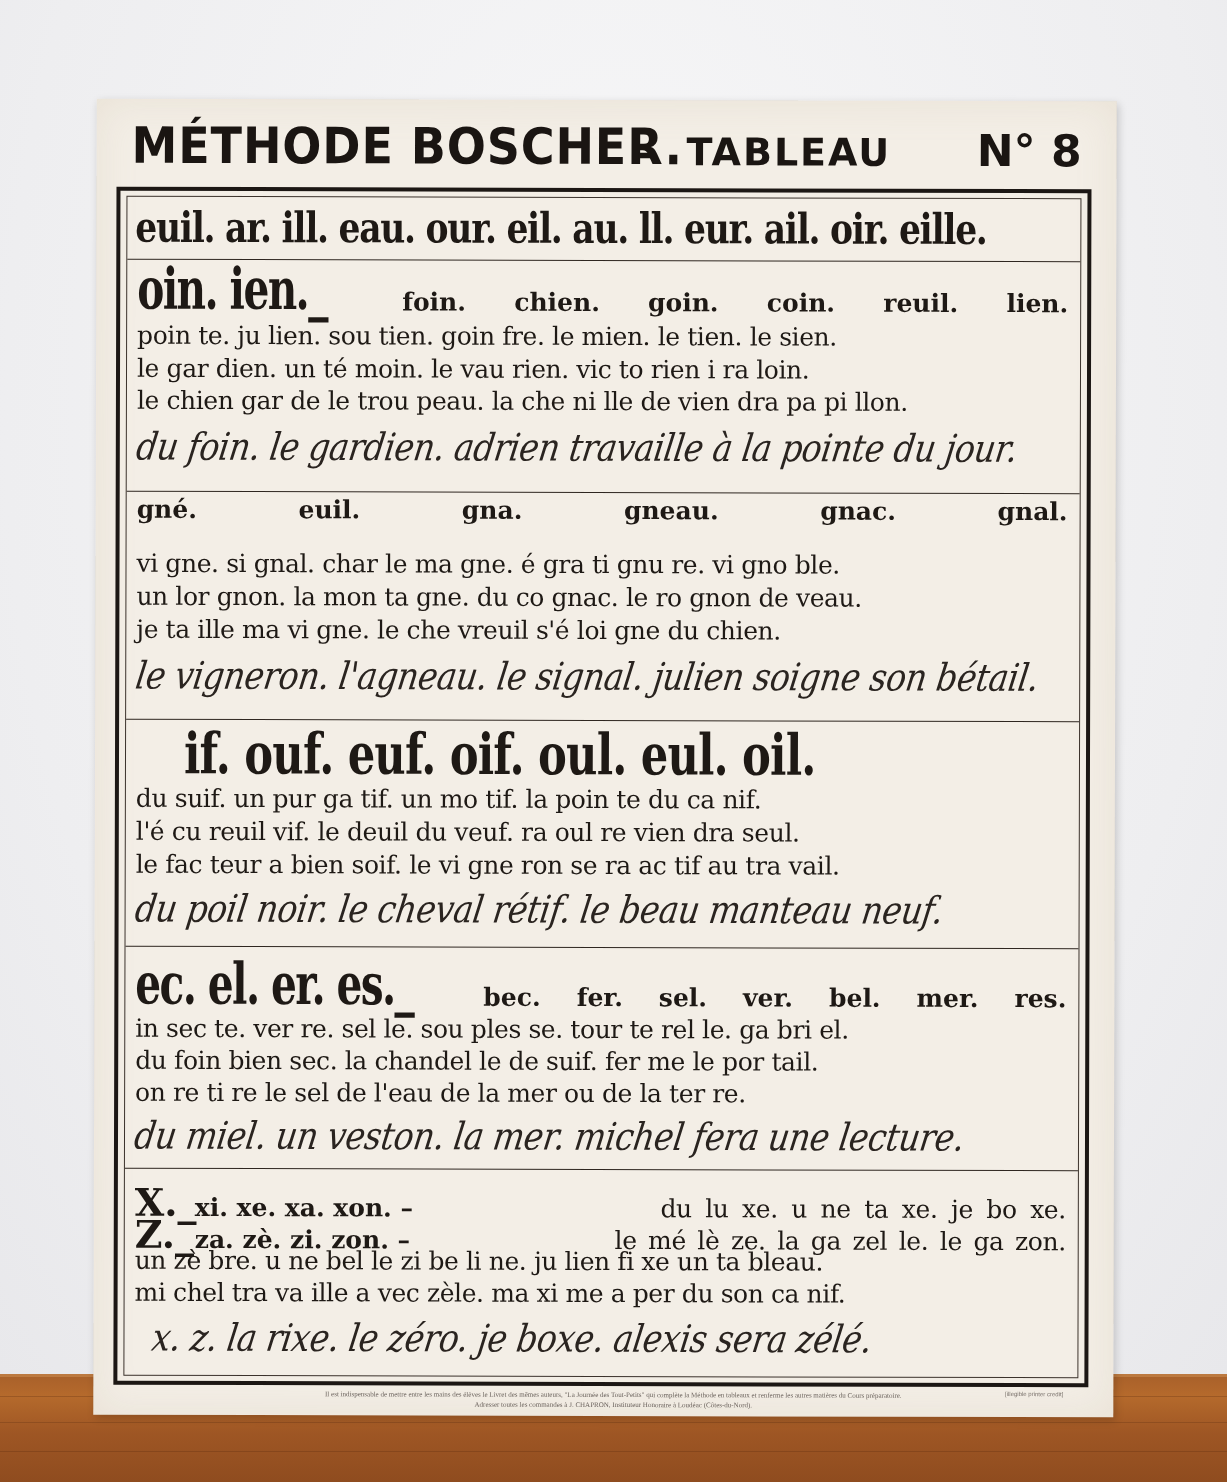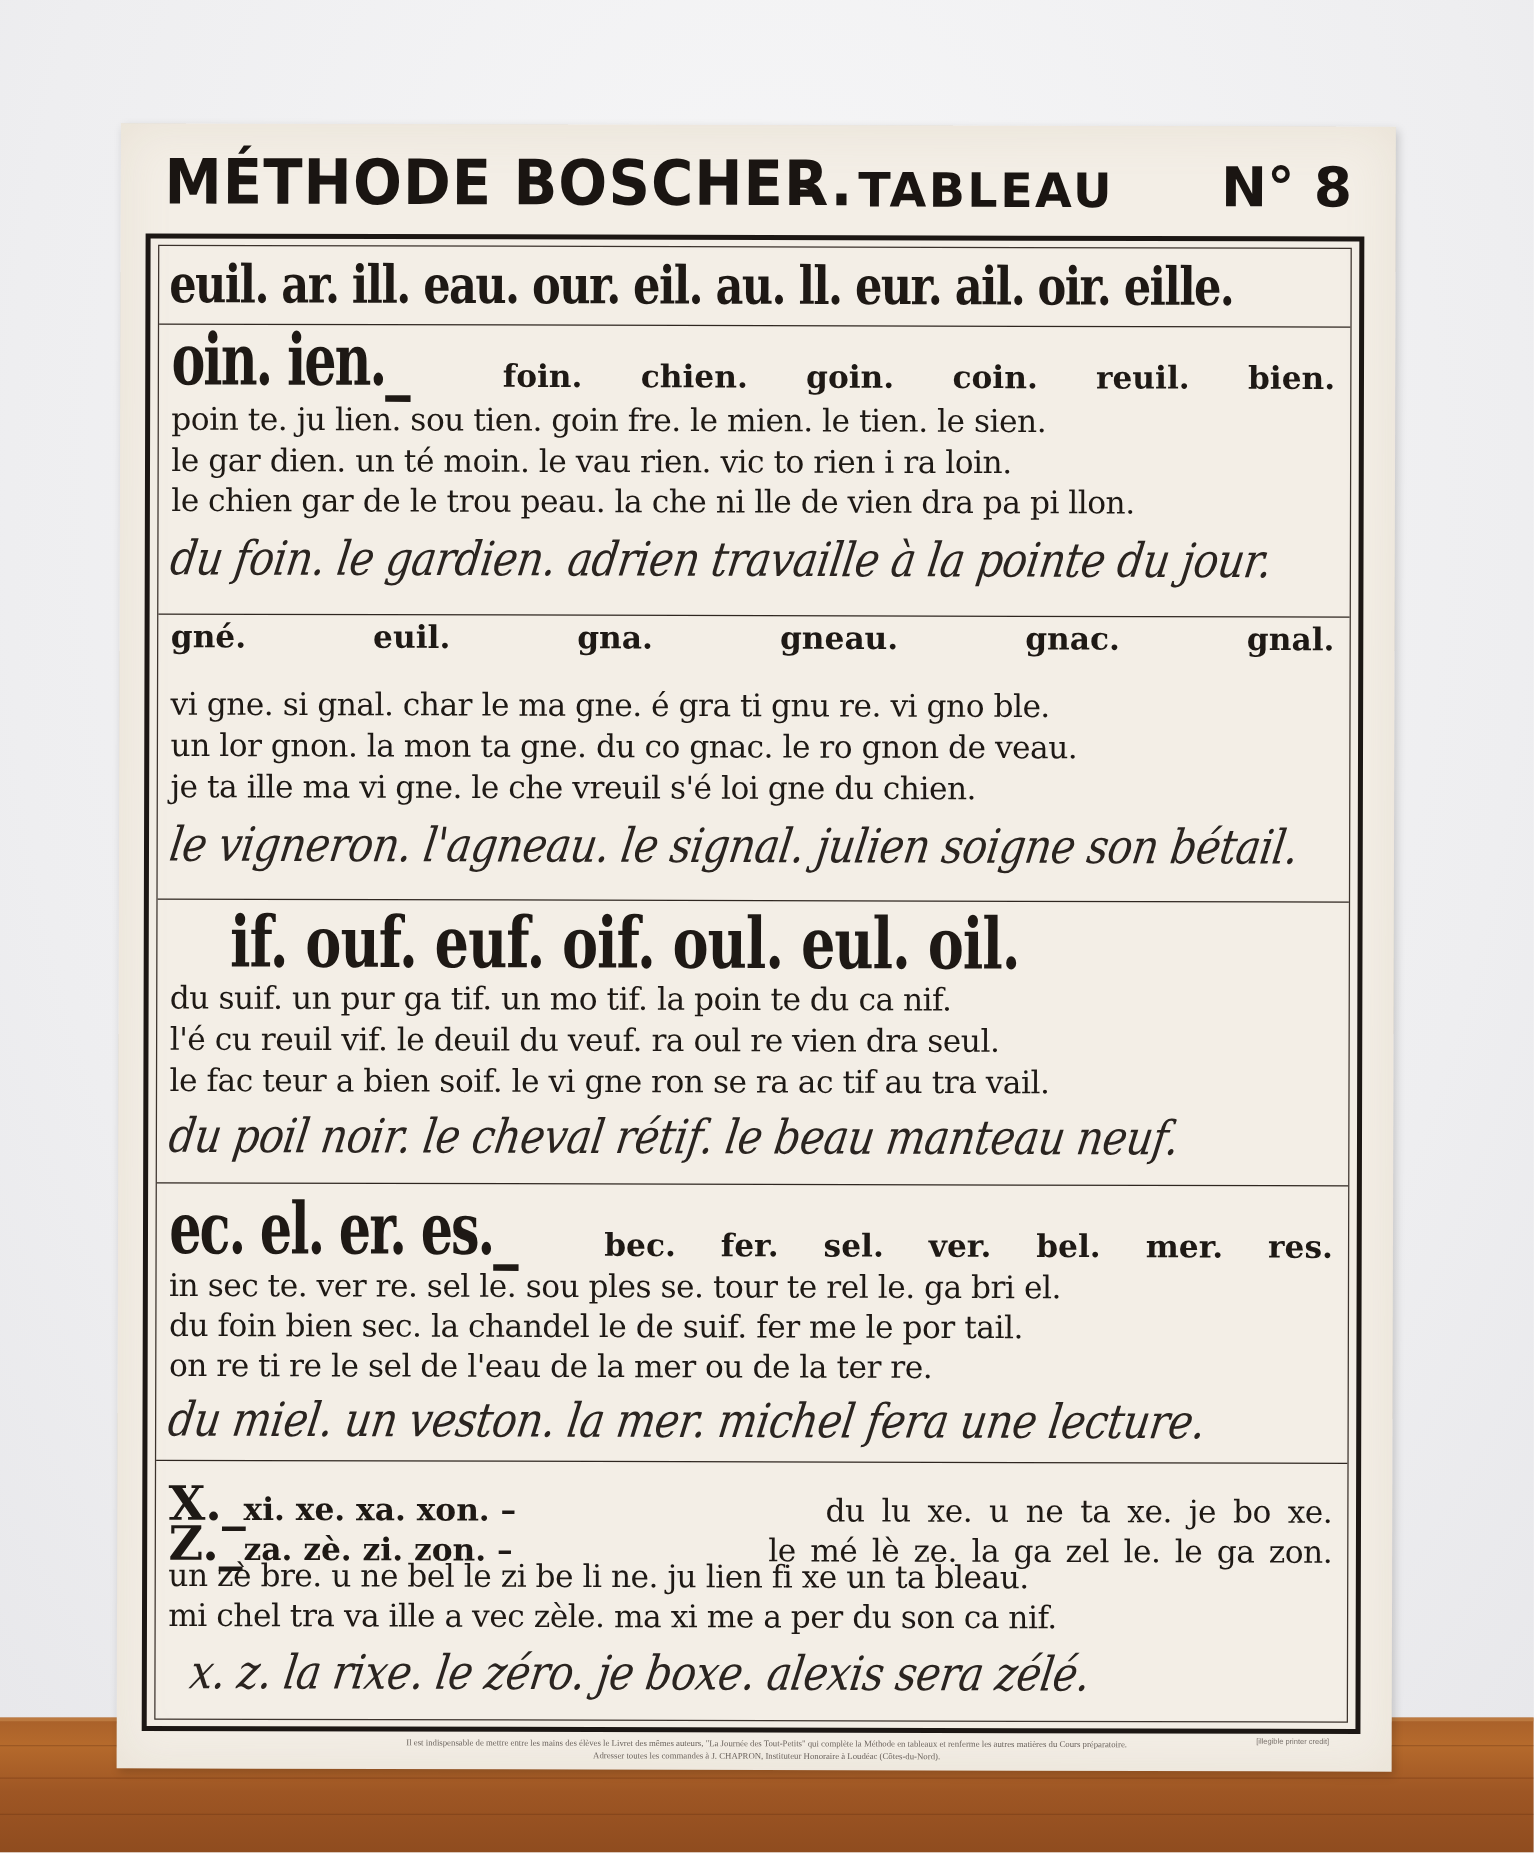--- a/index.html
+++ b/index.html
@@ -77,21 +77,21 @@
 
       <div class="sec" style="top:62px; height:232px;">
         <div class="line head-row" style="top:2px;">
           <span class="lead"><span class="big cond">oin. ien._</span></span>
           <span class="words bold-words cond">
             <span>foin.</span>
             <span>chien.</span>
             <span>goin.</span>
             <span>coin.</span>
             <span>reuil.</span>
-            <span>bien.</span>
+            <span>lien.</span>
           </span>
         </div>
         <div class="line print" style="top:62px;">poin te. ju lien. sou tien. goin fre. le mien. le tien. le sien.</div>
         <div class="line print" style="top:95px;">le gar dien. un té moin. le vau rien. vic to rien i ra loin.</div>
         <div class="line print" style="top:127px;">le chien gar de le trou peau. la che ni lle de vien dra pa pi llon.</div>
         <div class="line script" style="top:168px;">du foin. le gardien. adrien travaille à la pointe du jour.</div>
       </div>
 
       <div class="sec" style="top:294px; height:228px;">
         <div class="line head-row" style="top:4px;">

